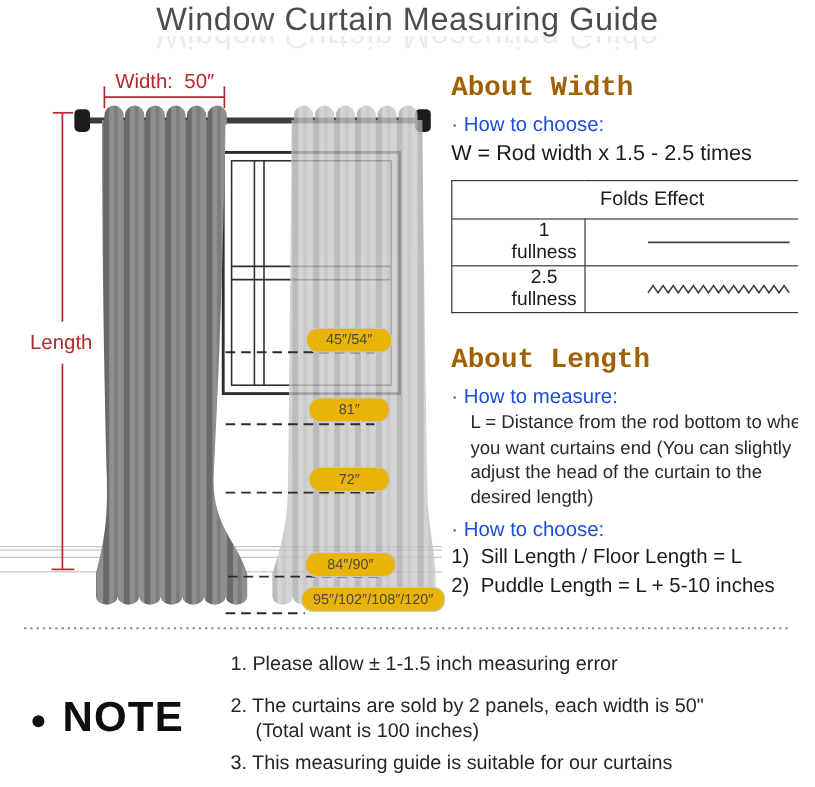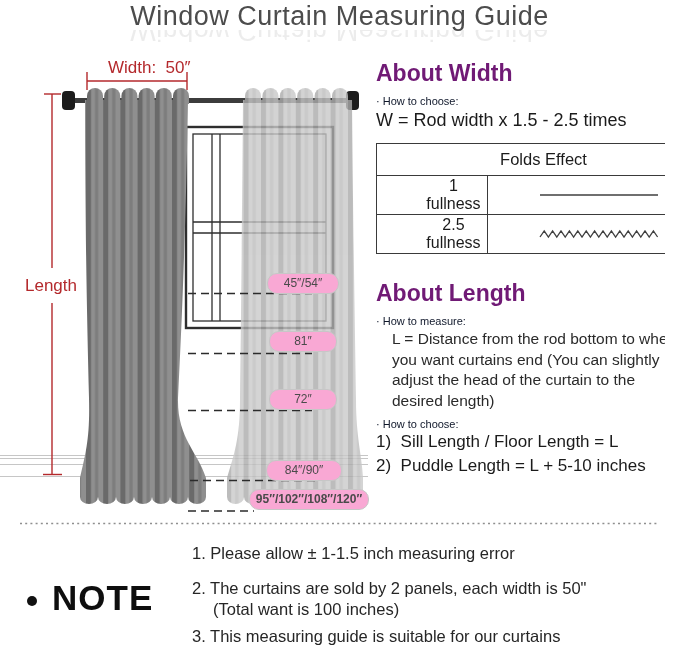--- a/index.html
+++ b/index.html
@@ -22,28 +22,28 @@
 
   
   .illustration { left:0; top:0; }
 
   
   .dim-label { color:#b4292c; font-size:17px; white-space:pre; }
 
   
   .pill {
     position:absolute; height:19px; line-height:19px; text-align:center;
-    background:#f9a8d4; border:1px solid #c7c7c7; border-radius:10px;
-    font-size:12px; color:#4a4a4a; white-space:pre;margin-left:12px;
+    background:#eab308; border:1px solid #c7c7c7; border-radius:10px;
+    font-size:12px; color:#4a4a4a; white-space:pre;
   }
 
   
   .right-col { left:376px; top:60px; width:300px; }
-  .h2 { font-size:23px; color:#701a75; margin:0; }
-  .small-label { font-size:11px; color:#0f172a; margin:8px 0 0 0; }
+  .h2 { font-size:23px; color:#a16207; margin:0;font-family:Liberation Mono, monospace; }
+  .small-label { font-size:17px; color:#1d4ed8; margin:8px 0 0 0; }
   .formula { font-size:18px; color:#1b1b1b; margin:3px 0 0 0; }
   .body-text { font-size:15.5px; line-height:20.5px; color:#2a2a2a; margin:2px 0 0 16px; width:298px; }
   .choice { font-size:17px; line-height:23.5px; color:#1b1b1b; margin:0; white-space:pre; }
   .about-length-block { margin-top:26px; }
 
   
   table.folds { border-collapse:collapse; margin-top:12px; width:292px; }
   table.folds th, table.folds td { border:1.5px solid #3a3a3a;padding-left:44px; }
   table.folds th { font-size:16.5px; font-weight:normal; color:#1b1b1b; height:29px; }
   table.folds td.lbl { font-size:16px; color:#1b1b1b; text-align:center; width:128px; height:30px; }
@@ -154,28 +154,28 @@
       <line x1="188" y1="293.5" x2="312" y2="293.5"></line>
       <line x1="188" y1="353.5" x2="312" y2="353.5"></line>
       <line x1="188" y1="410.5" x2="312" y2="410.5"></line>
       <line x1="190" y1="480.5" x2="318" y2="480.5"></line>
       <line x1="188" y1="511" x2="254" y2="511"></line>
     </g>
 
     <line x1="20" y1="523.5" x2="659" y2="523.5" stroke="#8f8f8f" stroke-width="1.6" stroke-dasharray="2 3.2"></line>
   </svg>
 
-  <div class="abs dim-label" style="left:108px; top:58px;">Width:  50″</div>
+  <div class="abs dim-label" style="left:96px; top:58px;">Width:  50″</div>
   <div class="abs dim-label" style="left:25px; top:276px;">Length</div>
 
   <div class="pill" style="left:255px; top:273px; width:70px;">45″/54″</div>
   <div class="pill" style="left:257px; top:331px; width:66px;">81″</div>
   <div class="pill" style="left:257px; top:389px; width:66px;">72″</div>
   <div class="pill" style="left:254px; top:460px; width:74px;">84″/90″</div>
-  <div class="pill" style="left:237px; top:489px; width:118px;font-weight:bold;">95″/102″/108″/120″</div>
+  <div class="pill" style="left:251px; top:489px; width:118px;">95″/102″/108″/120″</div>
 
   <div class="abs right-col">
 
     <h2 class="h2">About Width</h2>
     <p class="small-label">· How to choose:</p>
     <p class="formula">W = Rod width x 1.5 - 2.5 times</p>
 
     <table class="folds">
       <tbody>
           <tr>

